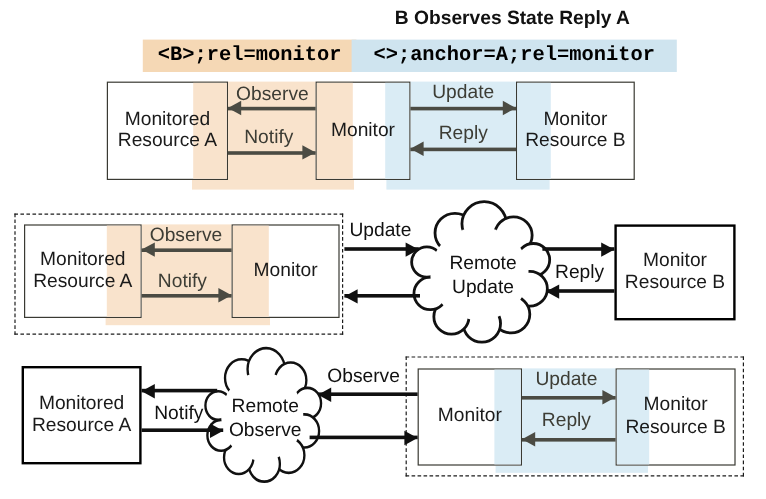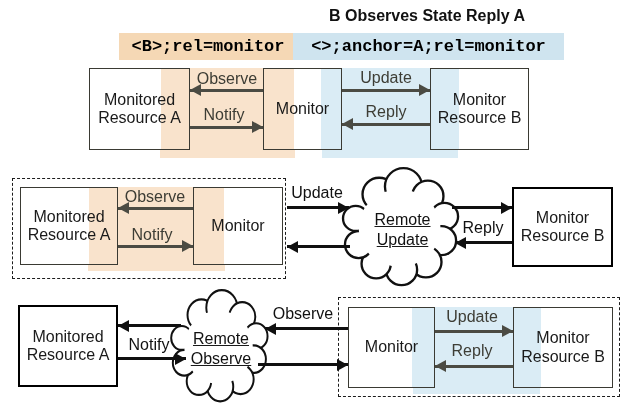--- a/index.html
+++ b/index.html
@@ -41,21 +41,21 @@
         border-right:11px solid var(--arrow-gray);}
   .ah.e{right:0; transform:translateY(-50%);
         border-top:6px solid transparent; border-bottom:6px solid transparent;
         border-left:11px solid var(--arrow-gray);}
   .arrow.blk .ah.w{border-right-color:var(--arrow-black);}
   .arrow.blk .ah.e{border-left-color:var(--arrow-black);}
   .albl{position:absolute; z-index:5; transform:translateX(-50%); font-size:16px;
         white-space:nowrap; color:#3d3d35;}
   .albl.blk{color:#111;}
   .cloud{position:absolute; z-index:3; display:flex; align-items:center;
-        justify-content:center; text-align:center;text-decoration:underline;}
+        justify-content:center; text-align:center;}
   .cloud svg{position:absolute; left:0; top:0; width:100%; height:100%; overflow:visible;}
   .cloud .lbl{position:relative; z-index:1; font-size:16px; line-height:1.25; color:#111;}
 </style>
 </head>
 <body>
 
 <div class="stage">
 
   <div class="hd" style="left:427px; top:7px;">B Observes State Reply A</div>
 

